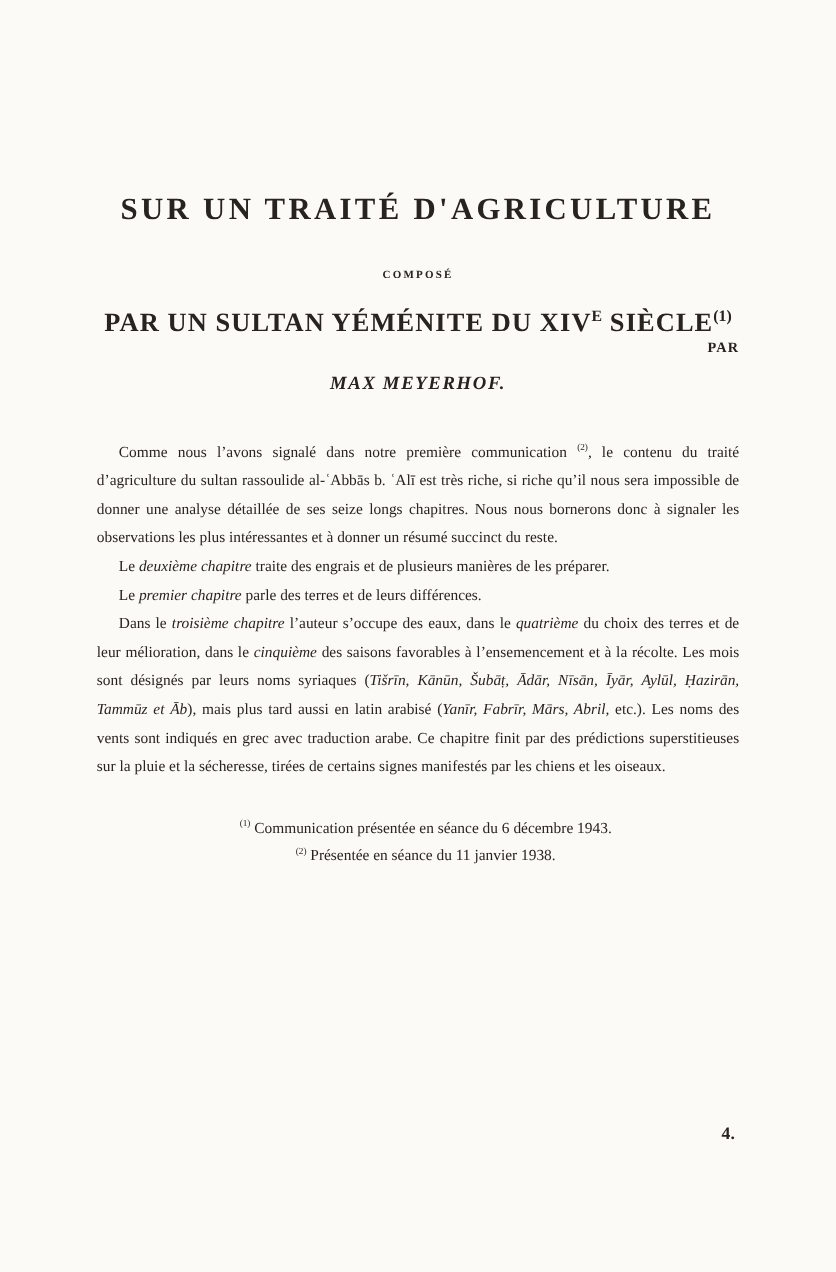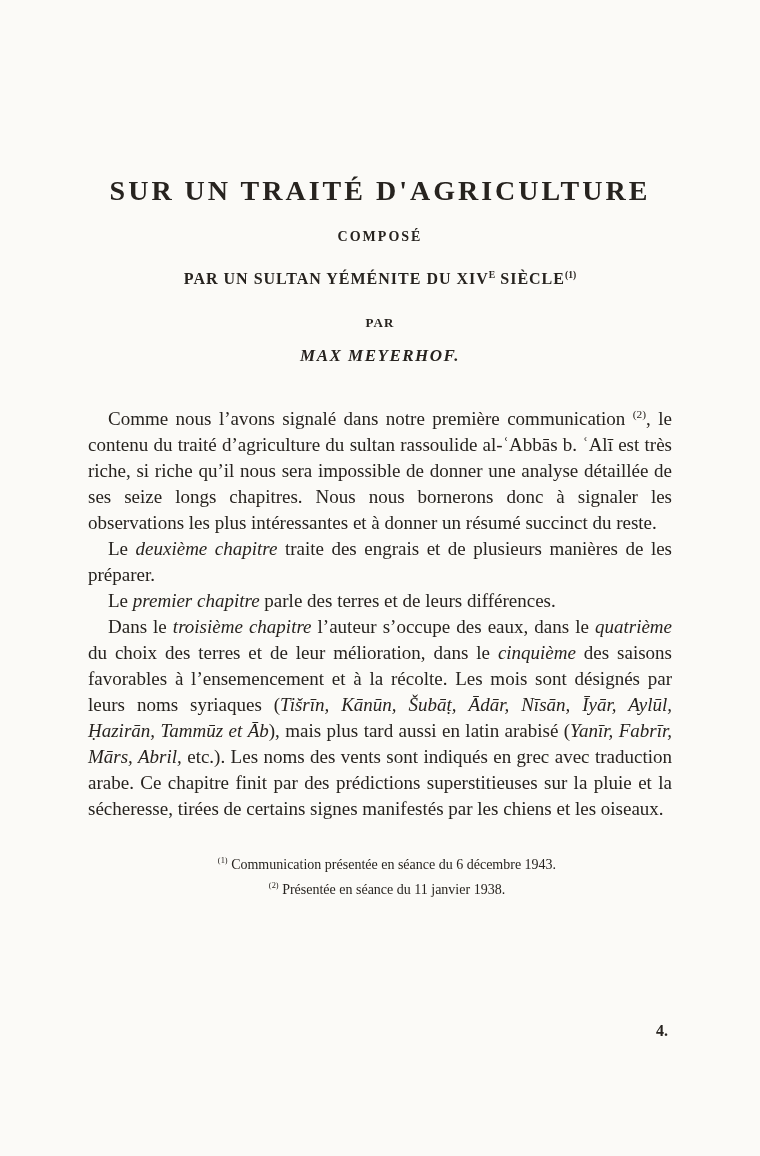--- a/index.html
+++ b/index.html
@@ -20,54 +20,54 @@
     padding: 175px 88px 0 88px;
   }
   .header { text-align: center; }
   .main-title {
     font-size: 28px;
     font-weight: 700;
     letter-spacing: 3px;
     white-space: nowrap;
   }
   .compose {
-    margin-top: 22px;
-    font-size: 14px;
+    margin-top: 38px;
+    font-size: 10px;
     font-weight: 700;
     letter-spacing: 2px;
   }
   .subtitle {
     margin-top: 25px;
-    font-size: 16px;
+    font-size: 24px;
     font-weight: 700;
     letter-spacing: 1px;
     white-space: nowrap;
   }
   .part-line {
     margin-top: 21px;
     font-size: 17px;
     font-weight: 700;
     letter-spacing: 2.5px;
   }
   .par-label {
-    margin-top: 27px;
     font-size: 13px;
     font-weight: 700;
     letter-spacing: 1px;
+    text-align: right;
   }
   .author {
     margin-top: 15px;
     font-size: 17px;
     font-weight: 700;
     letter-spacing: 1.5px;
     font-style: italic;
   }
   .body-text {
     margin-top: 40px;
-    font-size: 19px;
+    font-size: 14px;
     line-height: 26px;
     text-align: justify;
   }
   .para { text-indent: 20px; }
   .footnotes {
     margin-top: 30px;
     font-size: 14px;
     line-height: 25px;
     text-align: center;
   }

